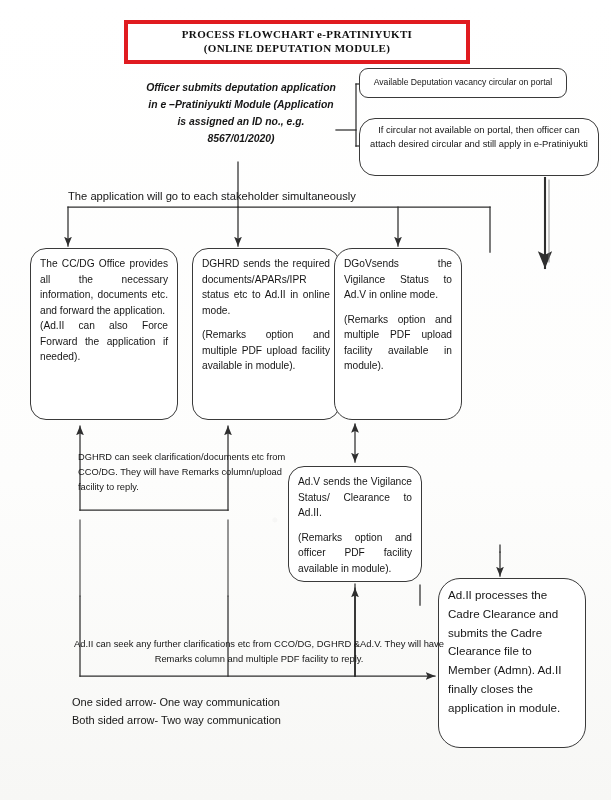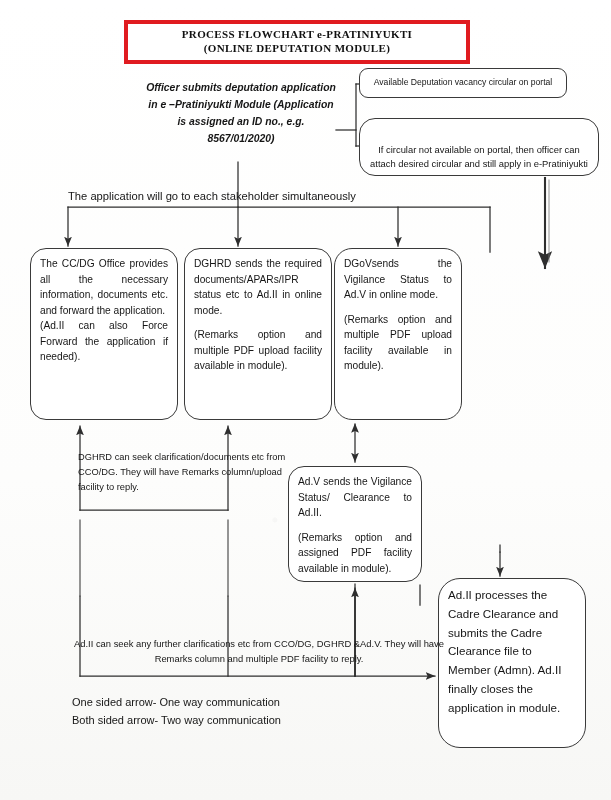--- a/index.html
+++ b/index.html
@@ -84,37 +84,37 @@
 
   
   #vacancy-circular{
     left:359px;top:68px;width:208px;height:30px;
     display:flex;align-items:center;justify-content:center;
     font-size:8.6px;
     padding:0 8px;
   }
   #attach-circular{
     left:359px;top:118px;width:240px;height:58px;
-    display:flex;align-items:flex-end;justify-content:center;
+    display:flex;align-items:flex-start;justify-content:center;
     font-size:9.4px;line-height:1.5;
     padding:4px 10px;
     text-align:center;
   }
 
   
   #stakeholder-note{
     left:68px;top:188px;width:360px;
     font-size:11.2px;
     text-align:left;
     font-weight:500;
   }
 
   
   #box-ccdg{left:30px;top:248px;width:148px;height:172px;}
-  #box-dghrd{left:184px;top:248px;width:148px;height:172px;}
+  #box-dghrd{left:192px;top:248px;width:148px;height:172px;}
   #box-dgov{left:334px;top:248px;width:128px;height:172px;border-radius:18px;}
 
   
   #ellipse-adii{
     left:502px;top:228px;width:96px;height:112px;
     border:1.15px solid #3a3a3a;
     border-radius:50%;
     background:#fff;
     display:flex;align-items:center;justify-content:center;
     font-size:9.4px;line-height:1.5;
@@ -258,21 +258,21 @@
   </div>
 
   <div id="ellipse-adii">
     <span>Ad.II may upload the said circular in module</span>
   </div>
 
   <div id="note-dghrd-clarify" class="node plain">DGHRD can seek clarification/documents etc from CCO/DG. They will have Remarks column/upload facility to reply.</div>
 
   <div id="box-adv" class="node bordered rnd-lg pad just">
     <p>Ad.V sends the Vigilance Status/ Clearance to Ad.II.</p>
-    <p>(Remarks option and assigned PDF facility available in module).</p>
+    <p>(Remarks option and officer PDF facility available in module).</p>
   </div>
 
   <div id="box-adii-process" class="node bordered rnd-xl pad left">
     <p>Ad.II processes the Cadre Clearance and submits the Cadre Clearance file to Member (Admn). Ad.II finally closes the application in module.</p>
   </div>
 
   <div id="note-adii-clarify" class="node plain">Ad.II can seek any further clarifications etc from CCO/DG, DGHRD &amp;Ad.V. They will have Remarks column and multiple PDF facility to reply.</div>
 
   <div id="legend" class="node plain">
     <div>One sided arrow- One way communication</div>

